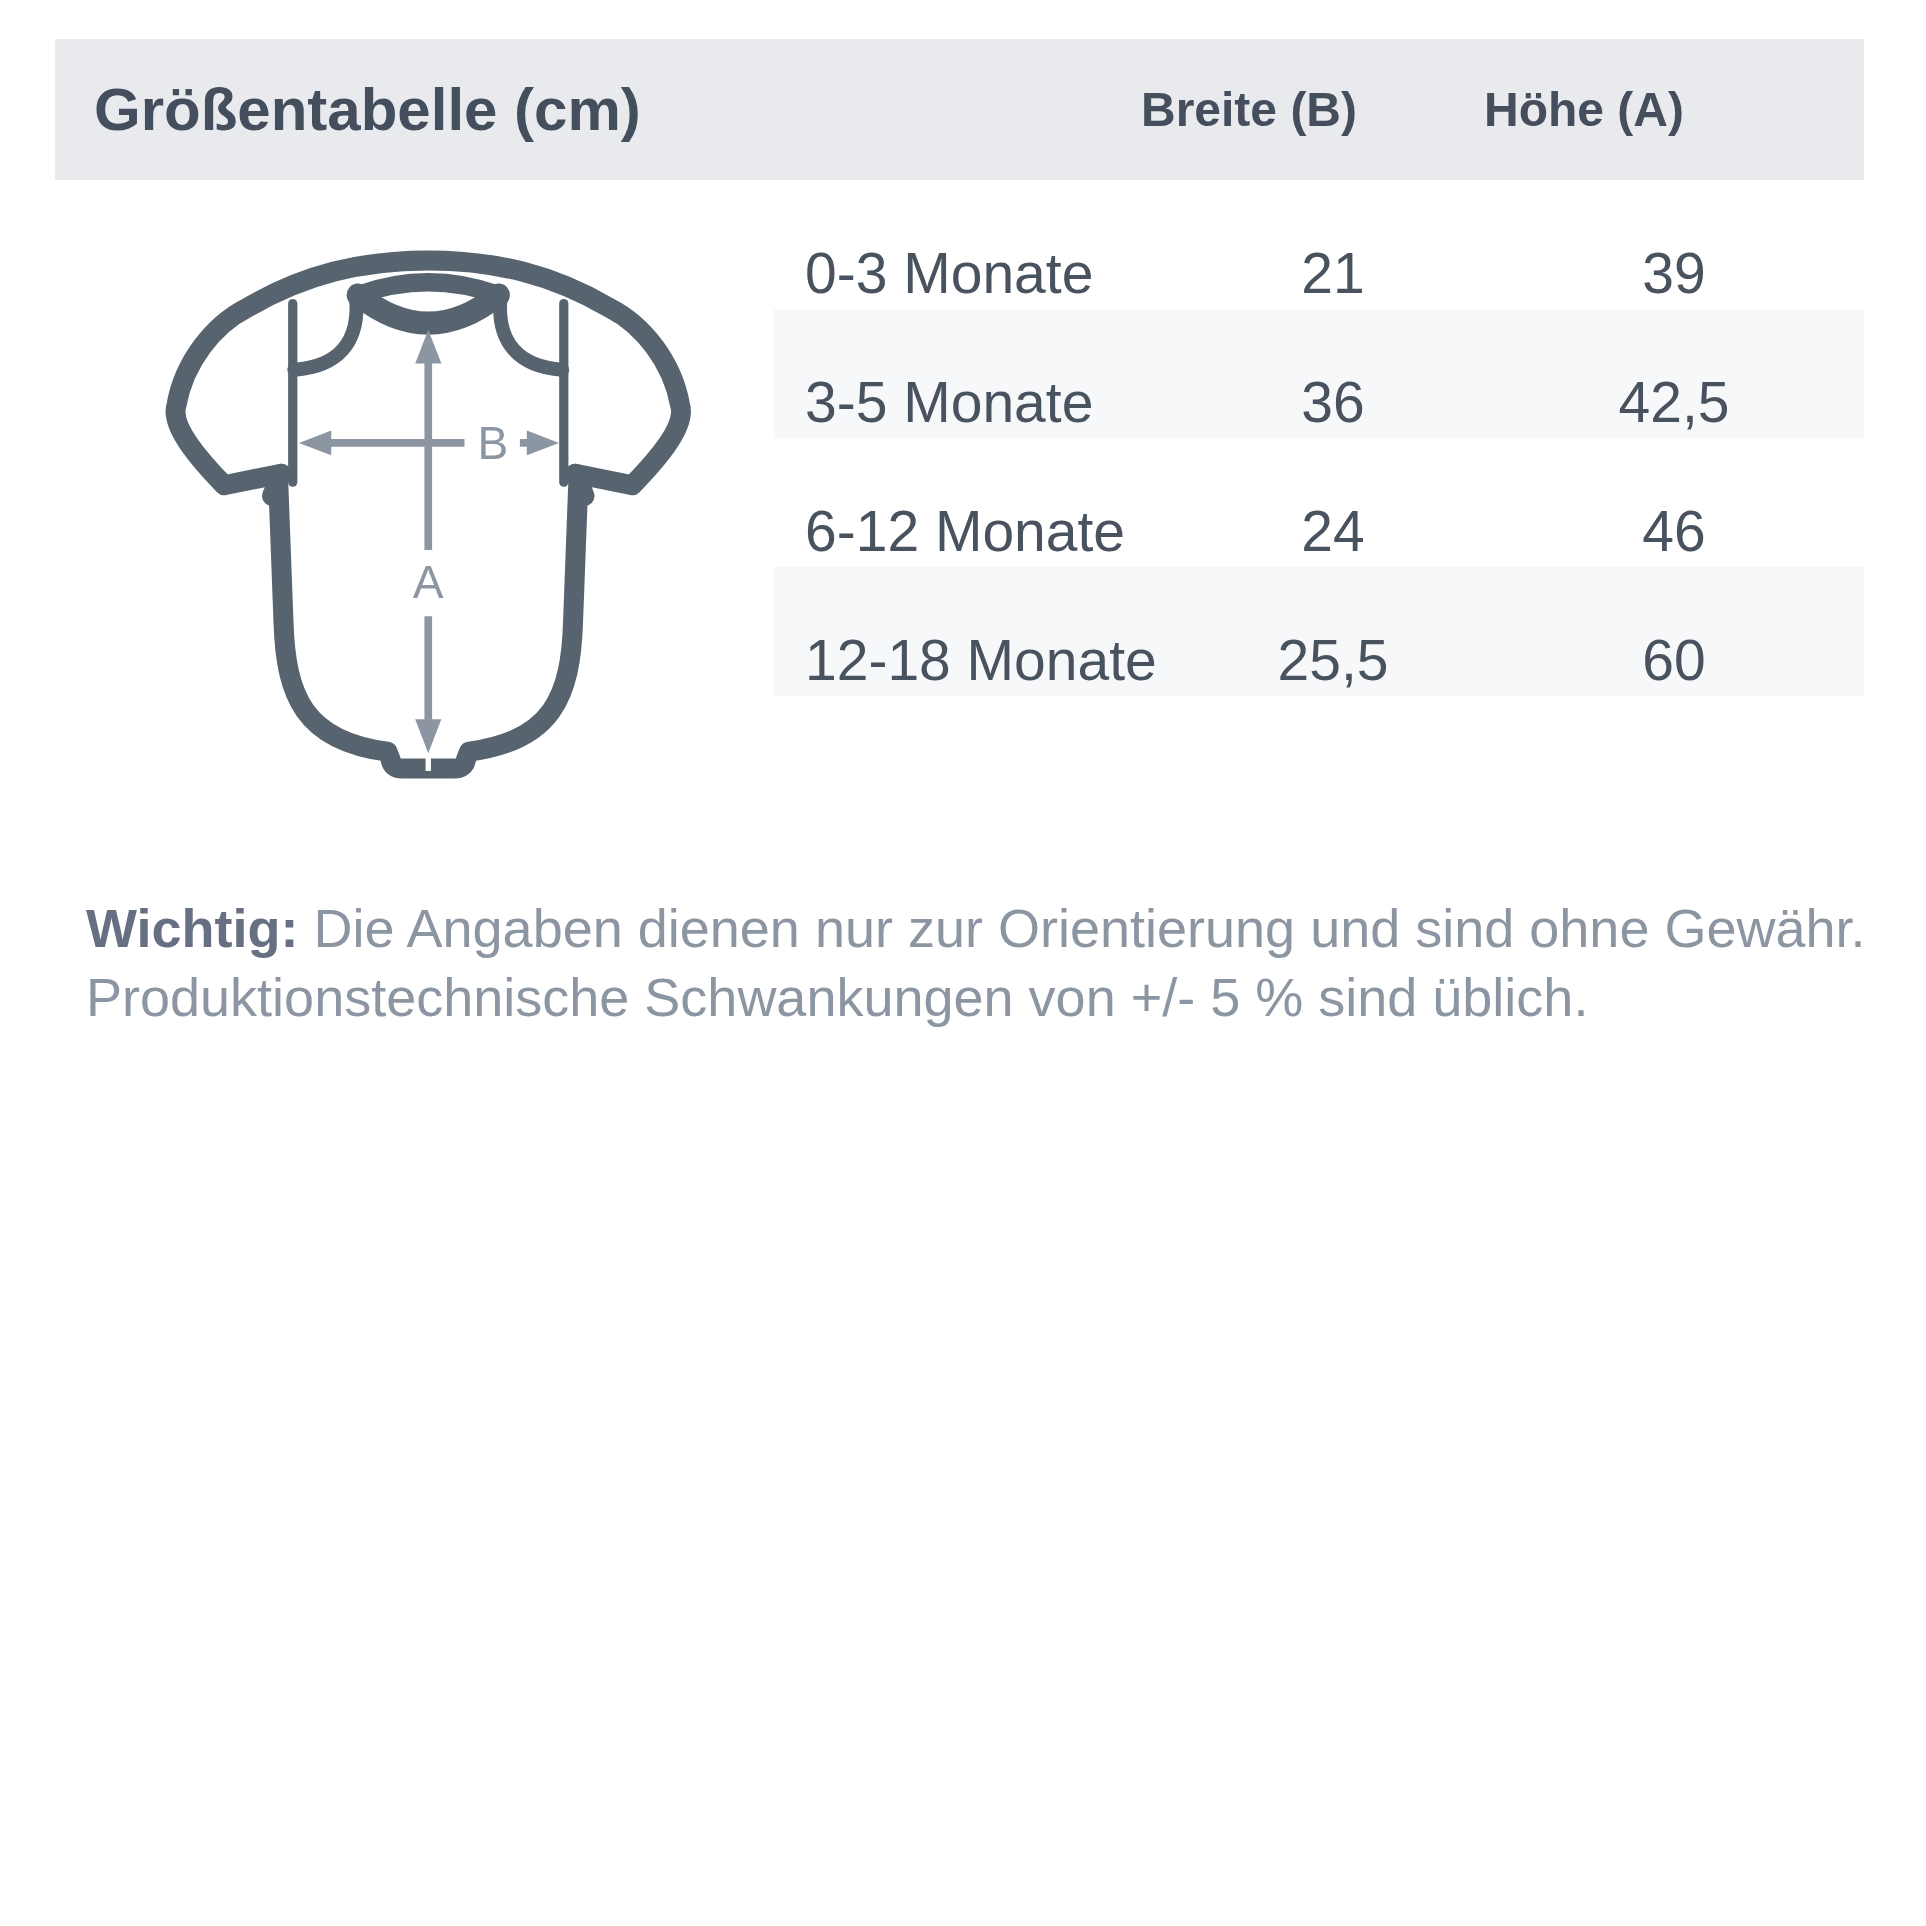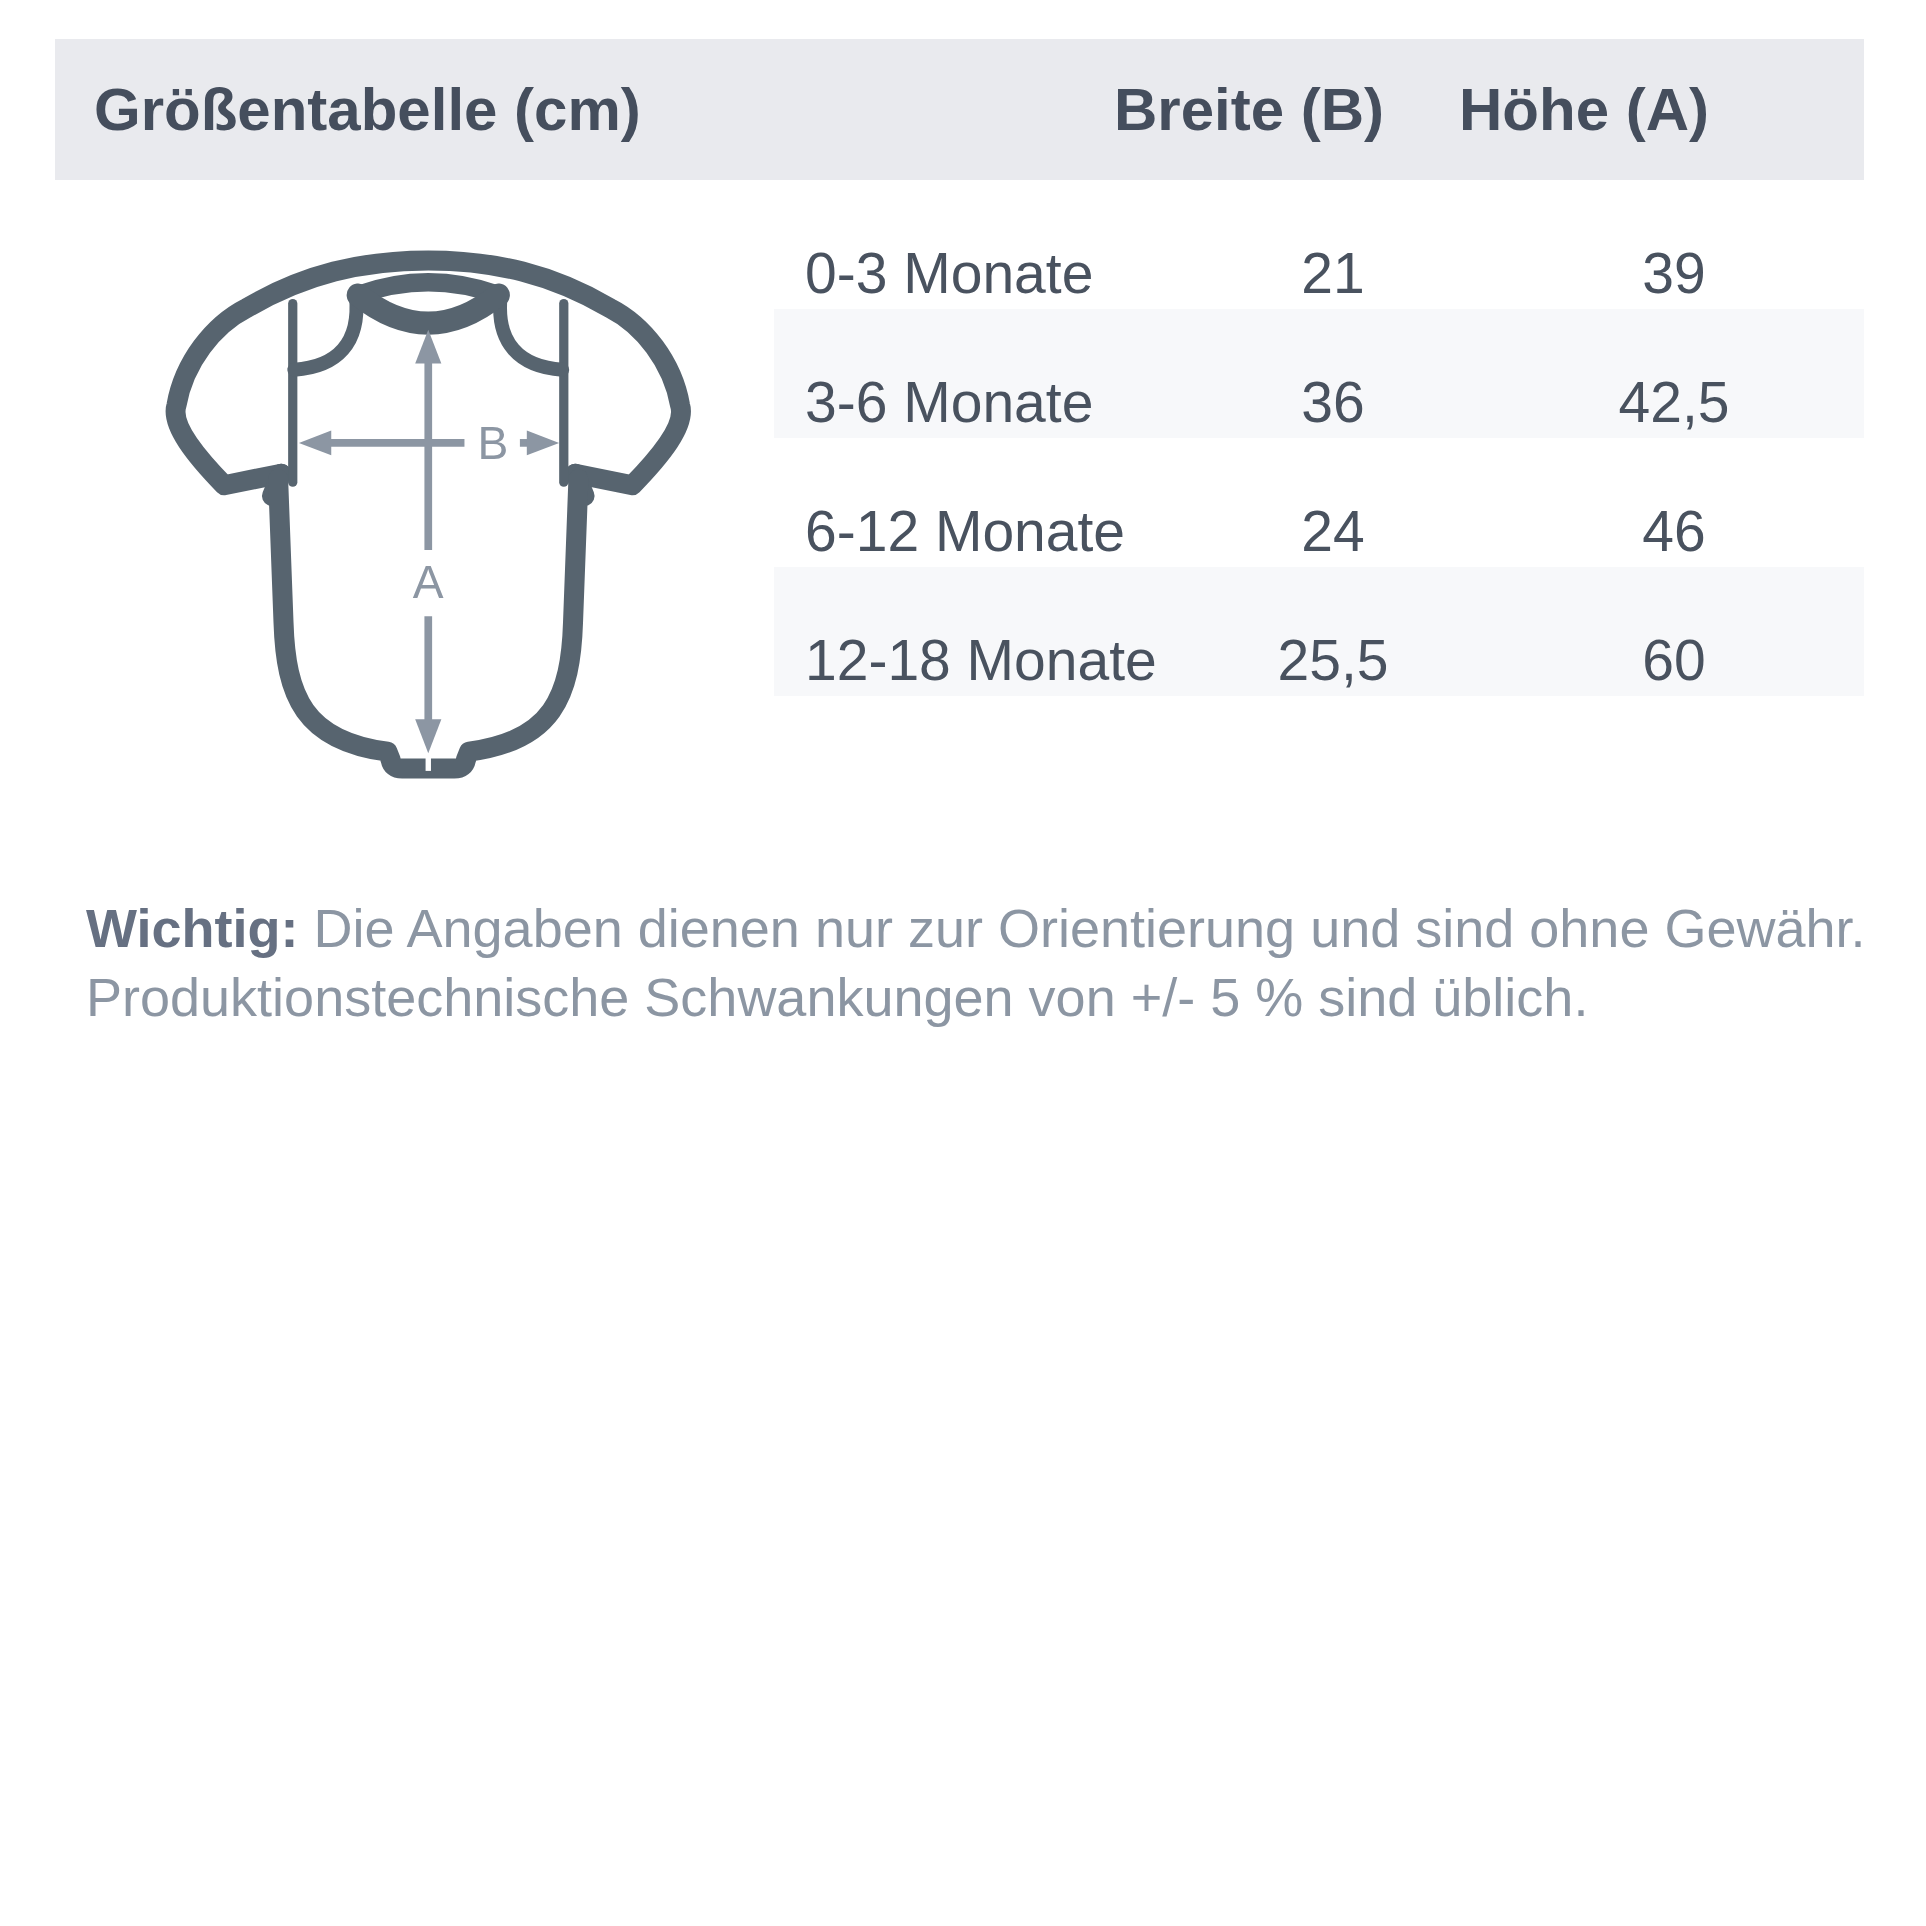--- a/index.html
+++ b/index.html
@@ -12,21 +12,21 @@
     position:absolute;left:55px;top:39px;width:1809px;height:141px;
     background:#E9EAEE;
     text-align:center;
   }
   .header .title{
     position:absolute;left:39px;top:0;height:141px;line-height:141px;
     font-size:60px;font-weight:bold;color:#454E5D;white-space:nowrap;
   }
   .header .col-head{
     position:absolute;top:0;height:141px;line-height:141px;
-    font-size:60px;font-weight:bold;color:#454E5D;white-space:nowrap;
+    font-size:48px;font-weight:bold;color:#454E5D;white-space:nowrap;
     transform:translateX(-50%);
   }
   .header .col-b{left:1194px;}
   .header .col-a{left:1529px;}
   
   .table{position:absolute;left:774px;top:180px;width:1090px;}
   .row{position:relative;height:129px;}
   .row.alt{background:#F7F8FA;}
   .row span{
     position:absolute;top:0;height:129px;line-height:129px;
@@ -86,21 +86,21 @@
     </g>
   </svg>
 
   <div class="table">
     <div class="row">
       <span class="c-label">0-3 Monate</span>
       <span class="c-b">21</span>
       <span class="c-a">39</span>
     </div>
     <div class="row alt">
-      <span class="c-label">3-6 Monate</span>
+      <span class="c-label">3-5 Monate</span>
       <span class="c-b">36</span>
       <span class="c-a">42,5</span>
     </div>
     <div class="row">
       <span class="c-label">6-12 Monate</span>
       <span class="c-b">24</span>
       <span class="c-a">46</span>
     </div>
     <div class="row alt">
       <span class="c-label">12-18 Monate</span>

